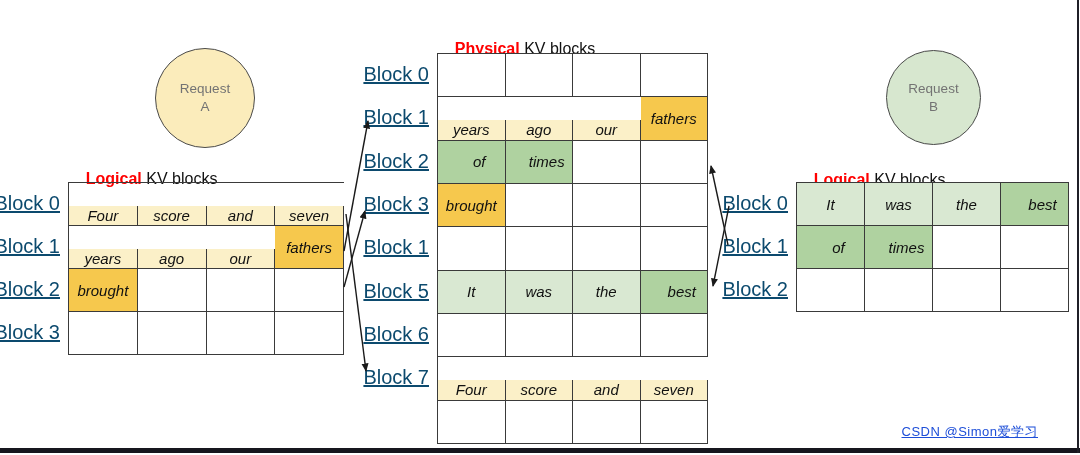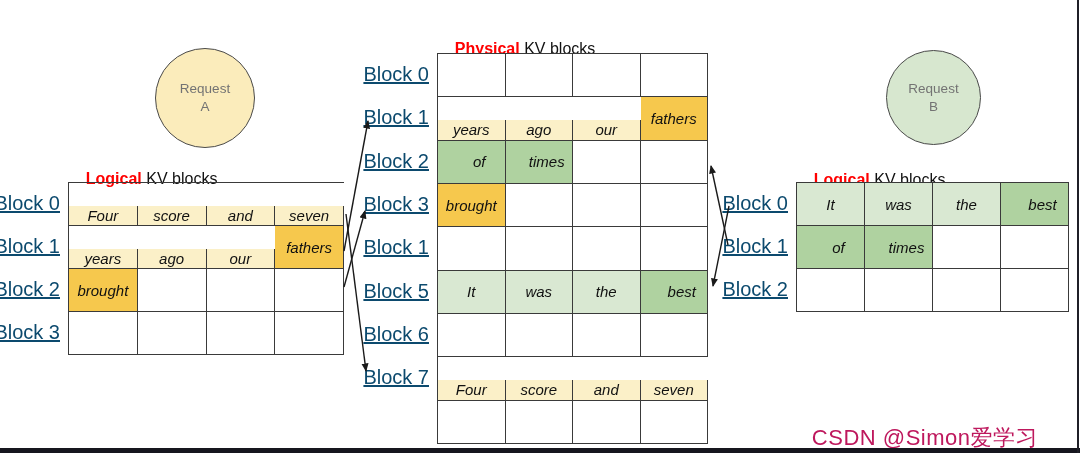--- a/index.html
+++ b/index.html
@@ -35,22 +35,22 @@
   .fill-mid{background:var(--mid_green);padding-left:16px;}
   .fill-none{background:#ffffff;}
   .labels-col{
     position:absolute;right:calc(100% + 8px);top:0;text-align:right;white-space:nowrap;
   }
   .kv-label{height:var(--rh);line-height:var(--rh);font-size:20px;color:#0c4a6e;text-decoration:underline;}
   
   #arrows{position:absolute;left:0;top:0;pointer-events:none;}
   
   .watermark{
-    position:absolute;right:42px;top:423px;font-size:22px;color:#be185d;
-    text-shadow:1px 1px 0 #ffffff;letter-spacing:.5px;
+    position:absolute;right:42px;top:423px;font-size:13px;color:#1d4ed8;
+    text-shadow:1px 1px 0 #ffffff;letter-spacing:.5px;text-decoration:underline;
   }
   .bottom-bar{position:absolute;left:0;top:448px;width:1080px;height:5px;background:#16161e;}
   .right-edge{position:absolute;left:1077px;top:0;width:2px;height:453px;background:#1f1f27;}
 </style>
 </head>
 <body>
 
 <div id="canvas">
 
   <div class="request-circle" style="left:155px;top:48px;width:98px;height:98px;background:var(--circle_a);">

